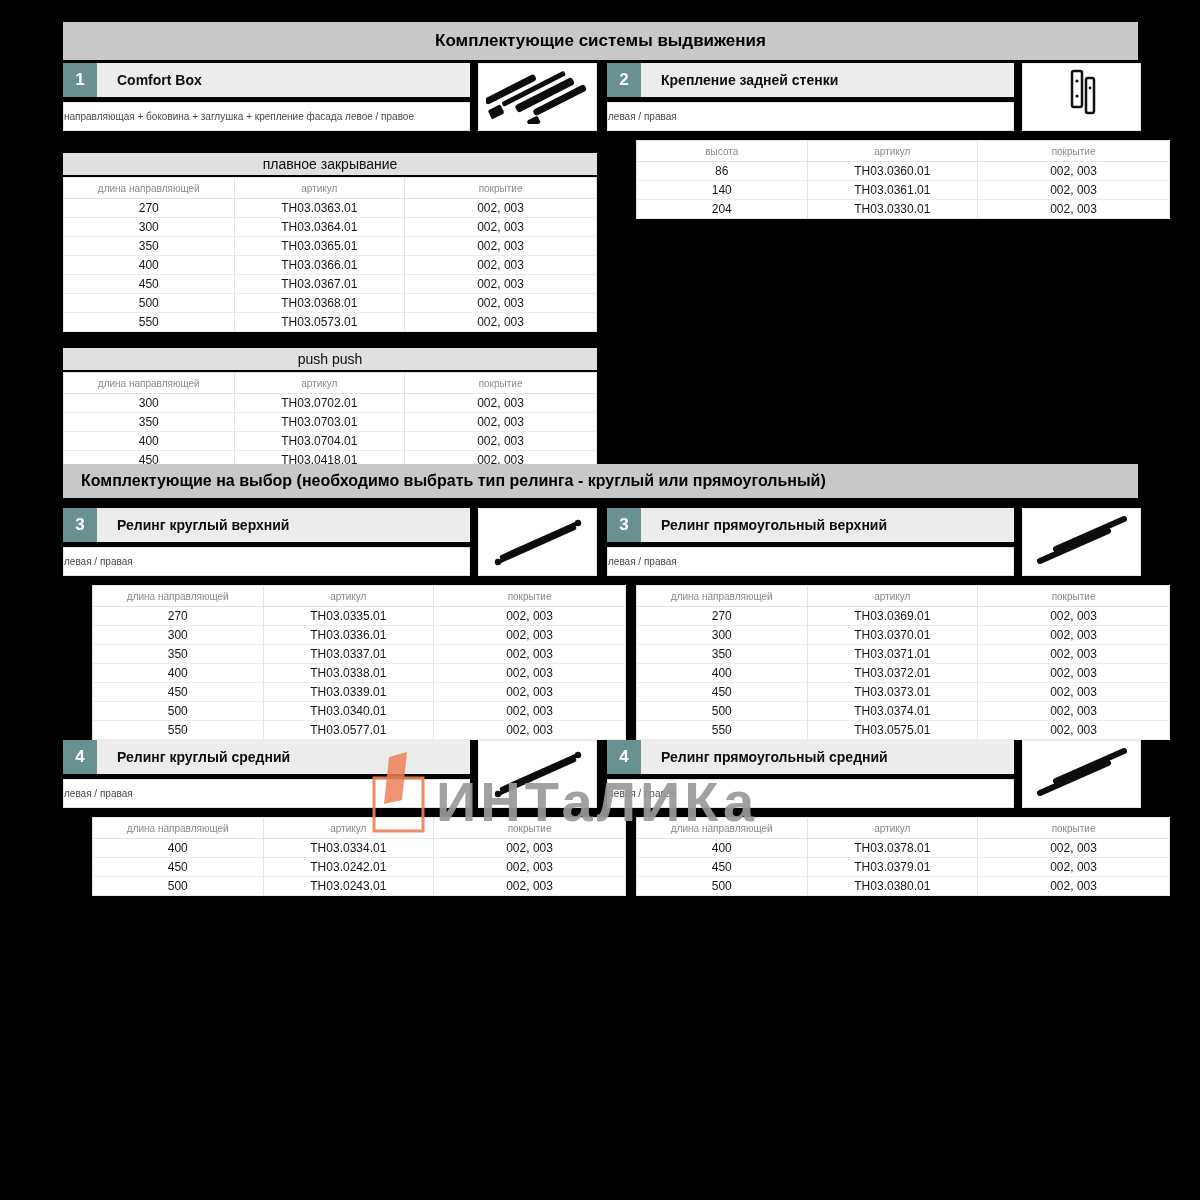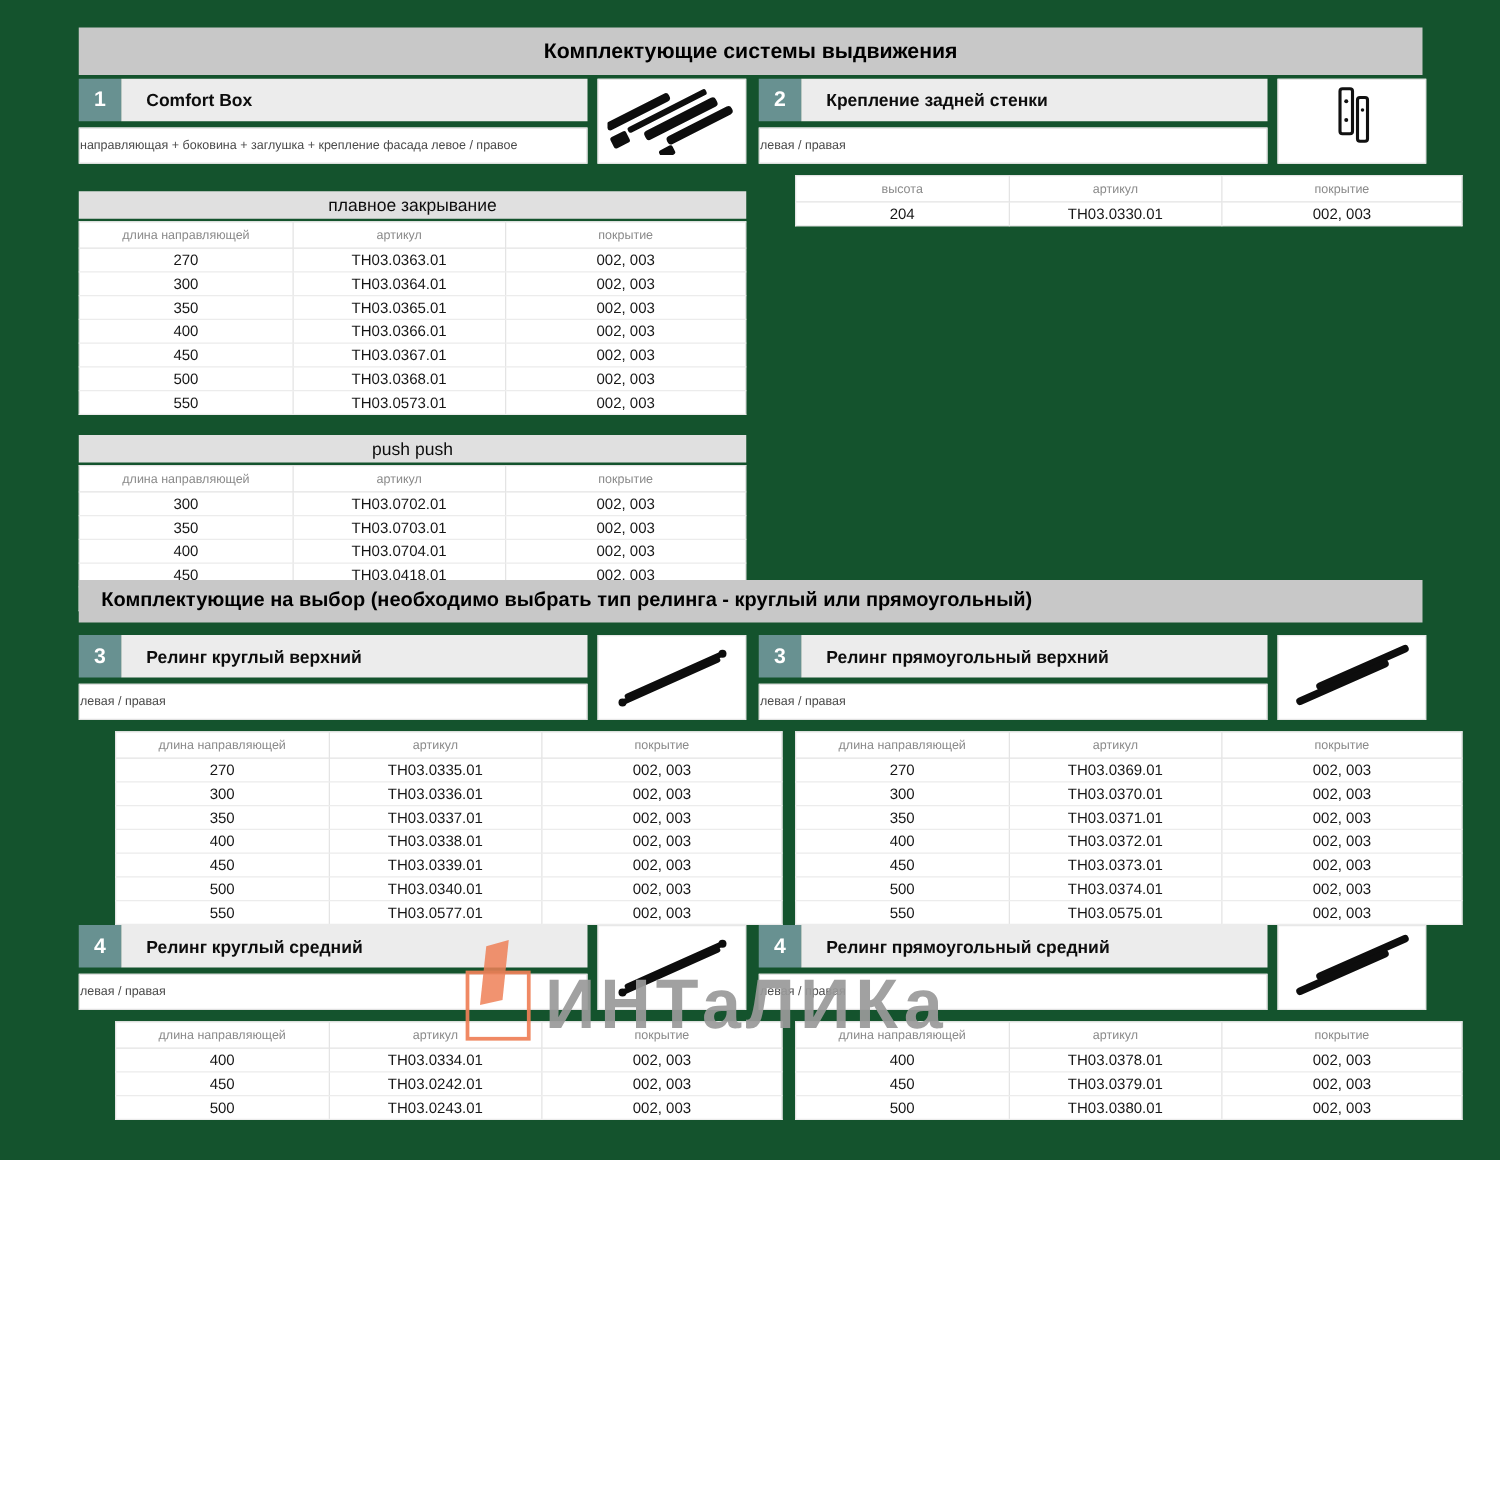--- a/index.html
+++ b/index.html
@@ -1,16 +1,16 @@
 <!DOCTYPE html>
 <html><head>
 <meta charset="utf-8">
 <style>
   html,body{margin:0;padding:0;background:#fff;}
-  .page{position:relative;width:1200px;height:928px;background:#14532d;overflow:hidden;
+  .page{position:relative;width:1200px;height:1200px;background:#000000;overflow:hidden;
         font-family:"Liberation Sans",sans-serif;color:#1d1d1d;}
 
   .banner{position:absolute;background:#c8c8c8;color:#000;font-weight:bold;box-sizing:border-box;}
   #top-banner{left:63px;top:22px;width:1075px;height:38px;font-size:17px;
               display:flex;align-items:center;justify-content:center;}
   #mid-banner{left:63px;top:464px;width:1075px;height:34px;font-size:16px;
               display:flex;align-items:center;padding-left:18px;}
 
   .quad{position:absolute;width:534px;}
   #q1{left:63px;top:63px;}   #q2{left:607px;top:63px;}
@@ -208,20 +208,30 @@
         </colgroup>
       <thead>
           <tr>
         <th>высота</th>
         <th>артикул</th>
         <th>покрытие</th>
       </tr>
         </thead>
       <tbody>
           <tr>
+            <td>86</td>
+            <td>TH03.0360.01</td>
+            <td>002, 003</td>
+          </tr>
+          <tr>
+            <td>140</td>
+            <td>TH03.0361.01</td>
+            <td>002, 003</td>
+          </tr>
+          <tr>
             <td>204</td>
             <td>TH03.0330.01</td>
             <td>002, 003</td>
           </tr>
         </tbody>
     </table>
   </div>
 
   <div id="mid-banner" class="banner">Комплектующие на выбор (необходимо выбрать тип релинга - круглый или прямоугольный)</div>
 

